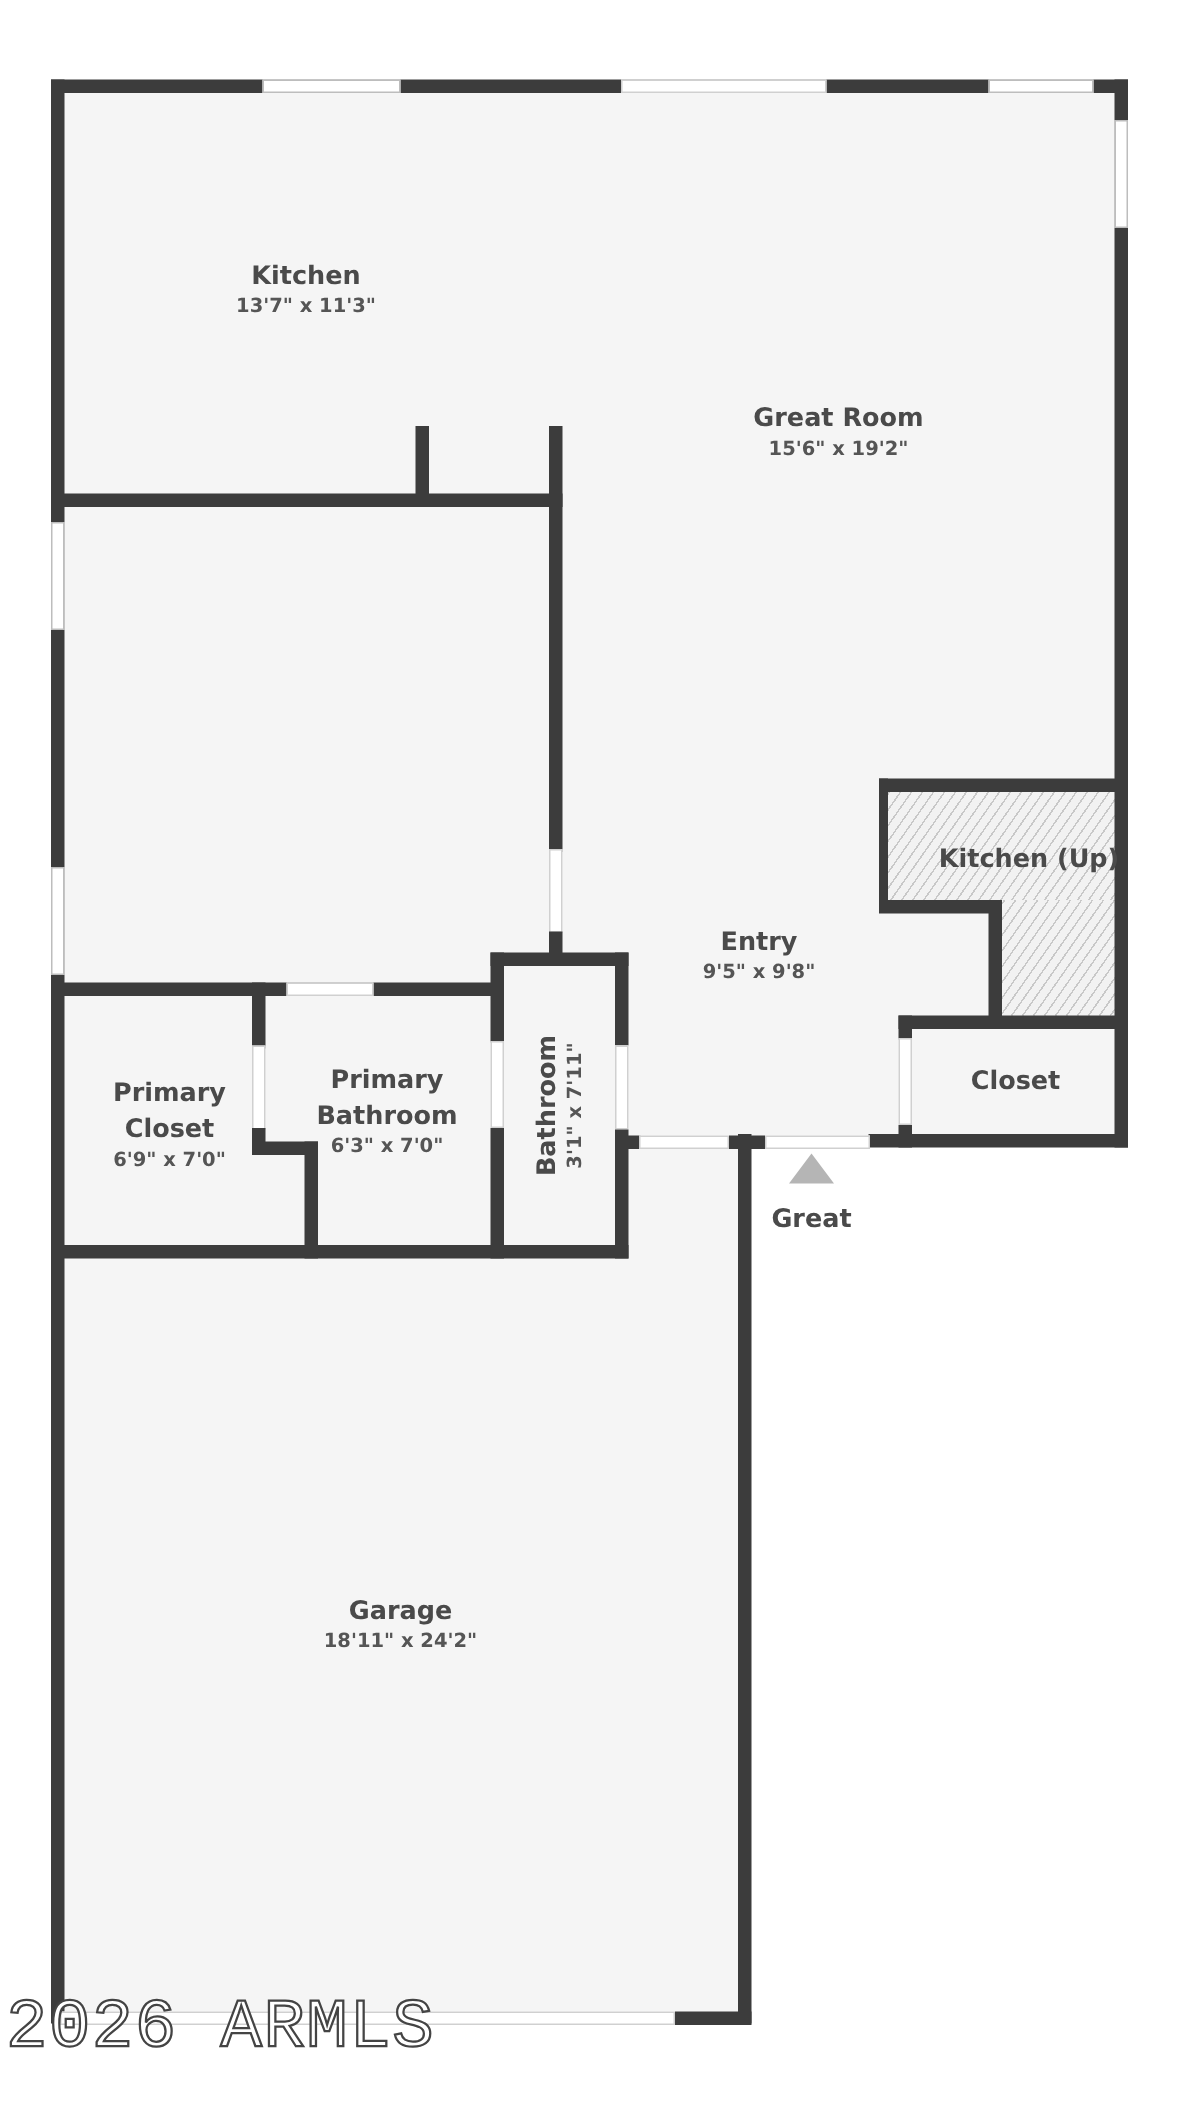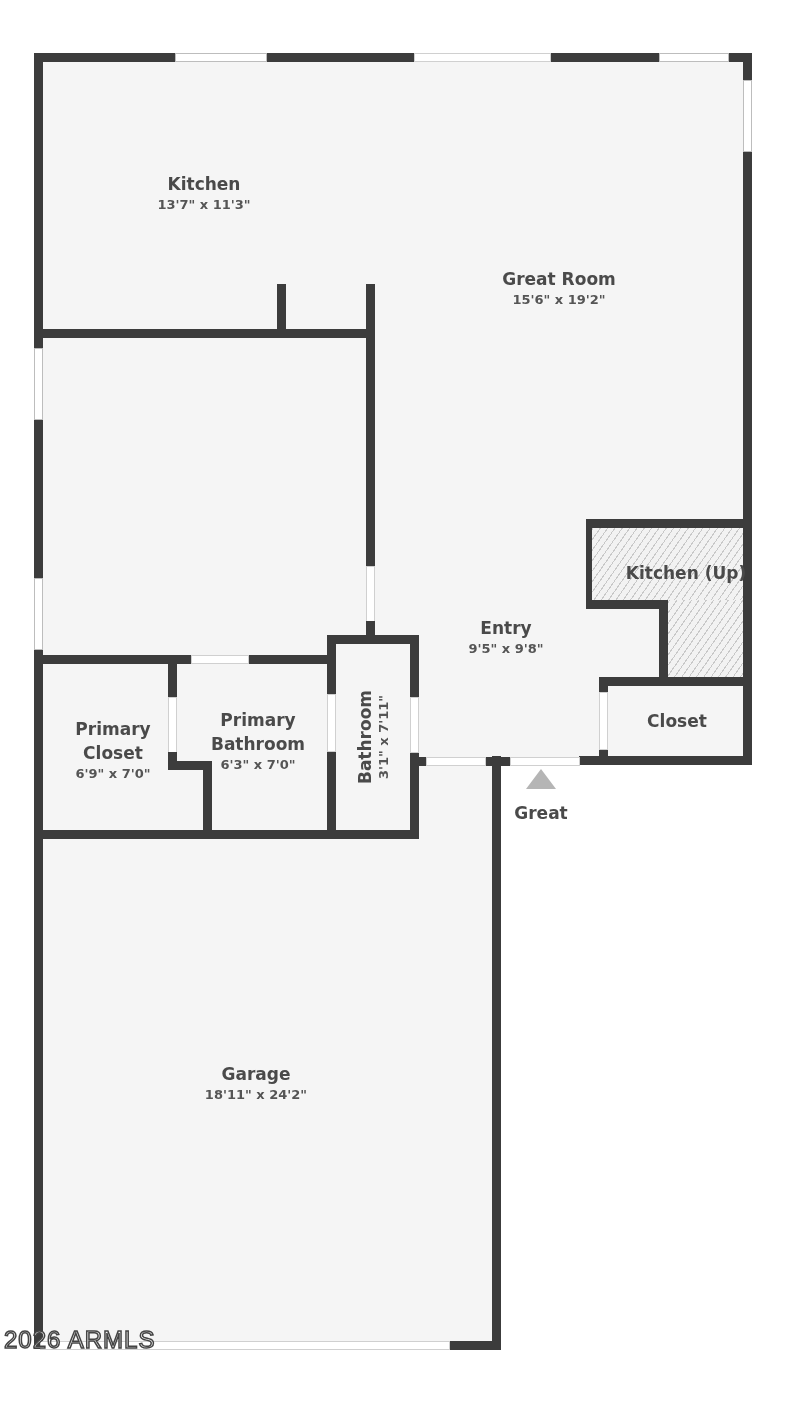--- a/index.html
+++ b/index.html
@@ -15,22 +15,22 @@
             background-image: repeating-linear-gradient(-55deg, transparent 0 5px, #c8c8c8 5px 6px); }
   .label { position: absolute; text-align: center; color: #4a4a4a; transform: translateX(-50%); white-space: nowrap; }
   .label .name { display: block; font-weight: bold; font-size: 17px; line-height: 24px; }
   .label .dims { display: block; font-weight: bold; font-size: 13px; line-height: 18px; color: #555555; }
   .vlabel { position: absolute; color: #4a4a4a; transform: rotate(-90deg); transform-origin: center center; white-space: nowrap; text-align: center; }
   .vlabel .name { display: block; font-weight: bold; font-size: 17px; line-height: 22px; }
   .vlabel .dims { display: block; font-weight: bold; font-size: 13px; line-height: 16px; color: #555555; }
   .entry-arrow { position: absolute; width: 0; height: 0;
                  border-left: 15px solid transparent; border-right: 15px solid transparent;
                  border-bottom: 20px solid #b5b5b5; }
-  .watermark { position: absolute; left: 4px; top: 1326px; font-family: Liberation Sans, sans-serif;
-               font-size: 24px; color: #ffffff; letter-spacing: 1px;
+  .watermark { position: absolute; left: 4px; top: 1326px; font-family: Liberation Mono, monospace;
+               font-size: 46px; color: #ffffff; letter-spacing: 1px;
                -webkit-text-stroke: 1.5px #444444; font-weight: normal; }
 </style>
 </head>
 <body>
 
 <div class="plan">
 
   <div class="floor" style="left:40px;top:60px;width:708px;height:700px;"></div>
   <div class="floor" style="left:40px;top:760px;width:455px;height:585px;"></div>
 
@@ -129,21 +129,21 @@
     <span class="name">Primary</span>
     <span class="name">Bathroom</span>
     <span class="dims">6'3" x 7'0"</span>
   </div>
 
   <div class="vlabel" style="left:313px;top:718px;width:120px;height:38px;">
     <span class="name">Bathroom</span>
     <span class="dims">3'1" x 7'11"</span>
   </div>
 
-  <div class="label" style="left:256px;top:1062px;">
+  <div class="label" style="left:267px;top:1062px;">
     <span class="name">Garage</span>
     <span class="dims">18'11" x 24'2"</span>
   </div>
 
   <div class="entry-arrow" style="left:526px;top:769px;"></div>
   <div class="label" style="left:541px;top:801px;">
     <span class="name">Great</span>
   </div>
 
   <div class="watermark">2026 ARMLS</div>

